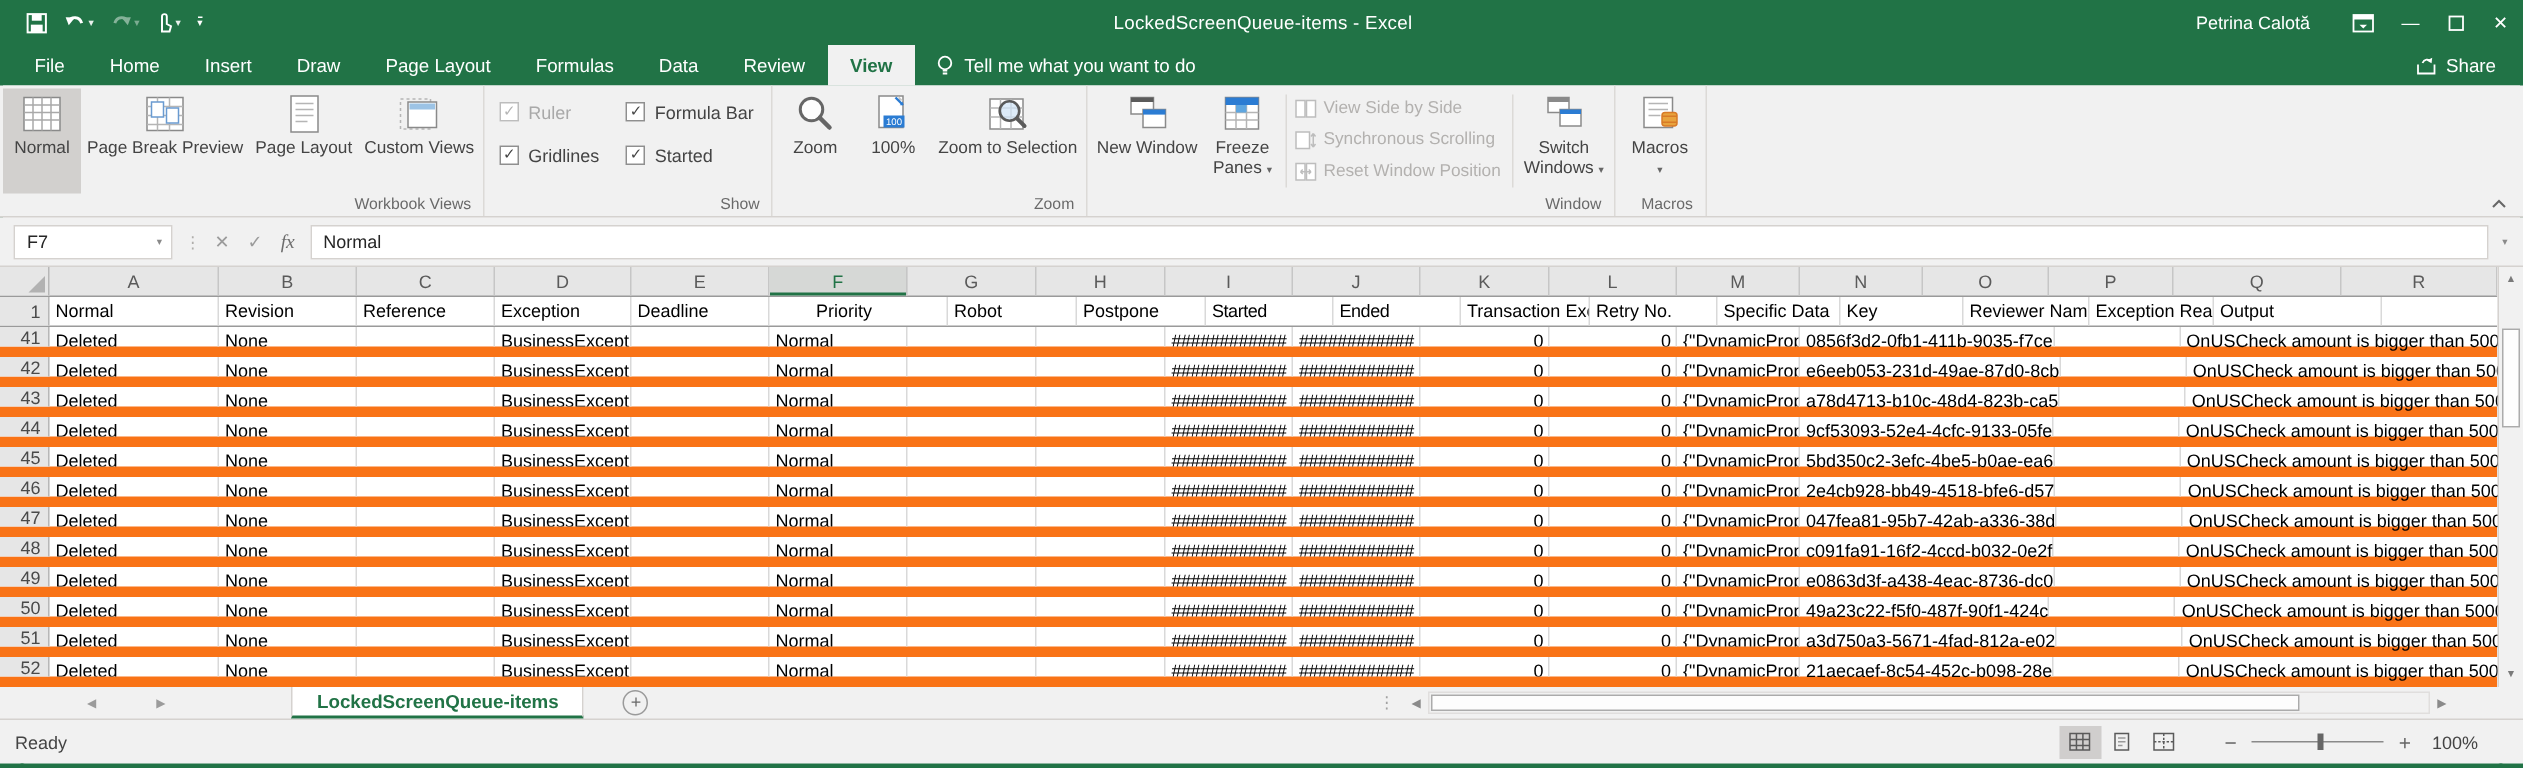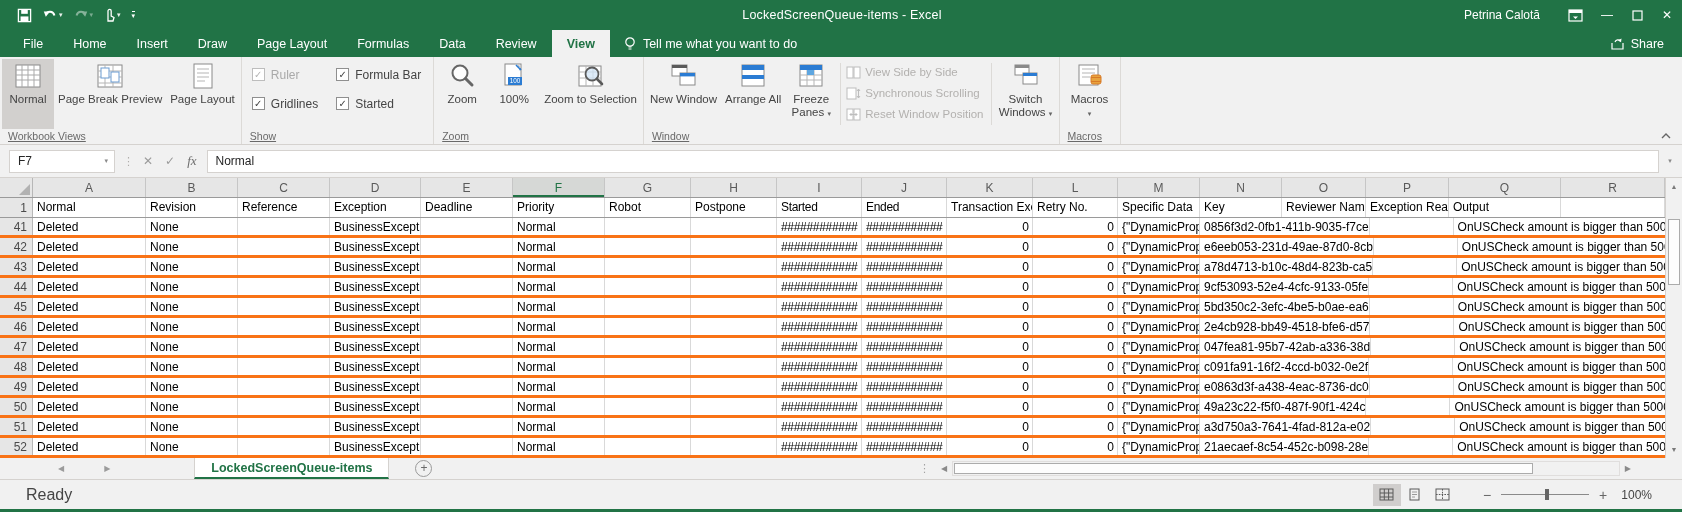--- a/index.html
+++ b/index.html
@@ -27,21 +27,21 @@
   .mtab { padding:0 15px; display:flex; align-items:center; font-size:12.5px; }
   .mtab.active { background:#f1f1f1; color:#217346; font-weight:bold; }
   .tellme { display:flex; align-items:center; gap:7px; padding:0 14px; font-size:12.5px; }
   .menubar-spacer { flex:1; }
   .share-btn { display:flex; align-items:center; gap:6px; padding:0 18px; font-size:12.5px; }
 
   
   .ribbon { height:88px; background:#f1f1f1; border-bottom:1px solid #d5d2cf; display:flex; flex:0 0 auto; position:relative; }
   .rgroup { display:flex; flex-direction:column; border-right:1px solid #dcdad7; padding:2px 2px 0 2px; }
   .rgc { flex:1; display:flex; align-items:stretch; }
-  .rlabel { text-align:left; font-size:10.5px; color:#696969; padding:1px 6px 2px;text-decoration:underline; }
+  .rlabel { text-align:right; font-size:10.5px; color:#696969; padding:1px 6px 2px; }
   .bigbtn { display:flex; flex-direction:column; align-items:center; justify-content:flex-start; min-width:52px; padding:3px 4px 1px; color:#444; }
   .bigbtn .blabel { text-align:center; font-size:11.5px; line-height:13px; margin-top:3px; white-space:pre-line; }
   .bigbtn.active { background:#d2d0ce; }
   .caret-d { font-size:7px; color:#666; }
   .chkcol { display:flex; flex-direction:column; justify-content:center; gap:15px; padding:0 10px 10px 8px; }
   .chk { display:flex; align-items:center; gap:6px; color:#444; font-size:12px; white-space:nowrap; }
   .cbox { width:13px; height:13px; background:#fff; border:1px solid #8f8f8f; display:flex; align-items:center; justify-content:center; font-size:10px; color:#444; line-height:11px; }
   .chk.disabled { color:#a9a9a9; }
   .chk.disabled .cbox { border-color:#bdbdbd; color:#b5b5b5; }
   .smallcol { display:flex; flex-direction:column; justify-content:flex-start; gap:3px; padding:4px 4px 0 2px; }
@@ -62,21 +62,21 @@
 
   
   .grid-wrap { flex:1; display:flex; background:#fff; overflow:hidden; }
   .grid-main { flex:1; display:flex; flex-direction:column; overflow:hidden; }
   .col-headers { height:20px; display:flex; flex:0 0 auto; background:#e6e6e6; border-bottom:1px solid #9a9a9a; }
   .corner { width:33px; flex:0 0 auto; background:#e6e6e6; border-right:1px solid #b7b7b7; position:relative; }
   .corner::after { content:""; position:absolute; right:2px; bottom:2px; border-style:solid; border-width:0 0 11px 11px; border-color:transparent transparent #b2b2b2 transparent; }
   .colh { flex:0 0 auto; display:flex; align-items:center; justify-content:center; font-size:12px; color:#5a5a5a; border-right:1px solid #c6c6c6; }
   .colh.sel { background:#d6d8d6; color:#217346; box-shadow: inset 0 -2px 0 #217346; }
   .grid-rows { flex:1; overflow:hidden; }
-  .grow { height:20px; display:flex; border-bottom:3px solid #f97316; }
+  .grow { height:20px; display:flex; border-bottom:7px solid #f97316; }
   .grow.freeze { border-bottom:1px solid #9a9a9a; }
   .rowh { width:33px; flex:0 0 auto; background:#e6e6e6; border-right:1px solid #b7b7b7; font-size:12px; color:#4a4a4a; display:flex; align-items:center; justify-content:flex-end; padding-right:5px; }
   .cell { flex:0 0 auto; font-size:12px; line-height:19px; padding-left:4px; white-space:nowrap; overflow:hidden; border-right:1px solid #d9d9d9; color:#000; }
   .cell.num { text-align:right; padding-right:3px; padding-left:0; }
   .cell.spill { overflow:visible; position:relative; z-index:2; }
   .cell.hashes { letter-spacing:-.3px; }
 
   
   .vscroll { width:17px; flex:0 0 auto; background:#f1f1f1; border-left:1px solid #d5d2cf; display:flex; flex-direction:column; align-items:center; }
   .vs-arrow { height:17px; display:flex; align-items:center; justify-content:center; font-size:7px; color:#7a7a7a; width:100%; }
@@ -91,21 +91,21 @@
   .tab-spacer { flex:1; }
   .tab-grip { align-self:center; color:#a2a2a2; font-size:11px; padding:0 6px; }
   .hscroll { display:flex; align-items:center; width:700px; }
   .hs-arrow { font-size:8px; color:#8a8a8a; padding:0 5px; }
   .hs-track { flex:1; height:15px; position:relative; background:#f1f1f1; border:1px solid #e0dedd; }
   .hs-thumb { position:absolute; left:1px; top:1px; bottom:1px; width:87%; background:#fdfdfd; border:1px solid #ababab; }
   .tab-endgap { width:46px; }
 
   
   .statusbar { height:29px; background:#f1f1f1; display:flex; align-items:center; padding:0 4px 0 10px; flex:0 0 auto; color:#444; }
-  .sb-status { font-size:16px;margin-left:16px; }
+  .sb-status { font-size:12px; }
   .sb-spacer { flex:1; }
   .sb-views { display:flex; align-items:center; margin-right:26px; }
   .sb-view { width:28px; height:22px; display:flex; align-items:center; justify-content:center; }
   .sb-view.sel { background:#d0cecd; }
   .zoomctl { display:flex; align-items:center; gap:10px; margin-right:14px; }
   .z-minus,.z-plus { font-size:14px; color:#666; }
   .z-track { width:88px; height:1px; background:#8a8a8a; position:relative; }
   .z-thumb { position:absolute; left:50%; top:-5px; width:4px; height:11px; background:#666; }
   .sb-zoom { font-size:12px; margin-right:26px; }
   .green-strip { height:3px; background:#217346; flex:0 0 auto; }
@@ -219,20 +219,28 @@
             </svg>
           <span class="blabel">Page Break Preview</span>
         </div>
         <div class="bigbtn">
           <svg width="26" height="28" viewBox="0 0 26 28">
               <rect x="4" y="2" width="18" height="24" fill="#fff" stroke="#8a8a8a"></rect>
               <path d="M7 7 h12 M7 11 h12 M7 15 h12 M7 19 h8" stroke="#b5b5b5"></path>
             </svg>
           <span class="blabel">Page Layout</span>
         </div>
+        <div class="bigbtn">
+          <svg width="30" height="28" viewBox="0 0 30 28">
+              <rect x="3" y="4" width="20" height="20" fill="none" stroke="#b5b5b5" stroke-dasharray="2 2"></rect>
+              <rect x="8" y="6" width="19" height="17" fill="#fff" stroke="#8a8a8a"></rect>
+              <rect x="9" y="7" width="17" height="4" fill="#9cc3e5"></rect>
+            </svg>
+          <span class="blabel">Custom Views</span>
+        </div>
       </div>
       <div class="rlabel">Workbook Views</div>
     </div>
 
     <div class="rgroup">
       <div class="rgc">
         <div class="chkcol">
           <div class="chk disabled">
             <span class="cbox">✓</span>
             <span>Ruler</span>
@@ -292,28 +300,20 @@
     <div class="rgroup">
       <div class="rgc">
         <div class="bigbtn">
           <svg width="30" height="28" viewBox="0 0 30 28">
               <rect x="4" y="3" width="15" height="11" fill="#fff" stroke="#8a8a8a"></rect>
               <rect x="4" y="3" width="15" height="3" fill="#5b5b5b"></rect>
               <rect x="12" y="11" width="15" height="12" fill="#fff" stroke="#8a8a8a"></rect>
               <rect x="12" y="11" width="15" height="3.4" fill="#2b7cd3"></rect>
             </svg>
           <span class="blabel">New Window</span>
-        </div>
-        <div class="bigbtn">
-          <svg width="30" height="28" viewBox="0 0 30 28">
-              <rect x="4" y="3" width="22" height="21" fill="#fff" stroke="#8a8a8a"></rect>
-              <rect x="4" y="3" width="22" height="5" fill="#2b7cd3"></rect>
-              <rect x="4" y="13" width="22" height="4" fill="#2b7cd3"></rect>
-            </svg>
-          <span class="blabel">Arrange All</span>
         </div>
         <div class="bigbtn">
           <svg width="30" height="28" viewBox="0 0 30 28">
               <rect x="4" y="3" width="22" height="21" fill="#fff" stroke="#8a8a8a"></rect>
               <rect x="4" y="3" width="22" height="5" fill="#2b7cd3"></rect>
               <path d="M4 13 h22 M4 18 h22 M11 8 v16 M18 8 v16" stroke="#b5b5b5"></path>
               <rect x="11" y="8" width="7" height="5" fill="#5ea6e0"></rect>
             </svg>
           <span class="blabel">Freeze
 Panes <span class="caret-d">▾</span></span>
@@ -423,21 +423,21 @@
           <div class="colh" style="flex: 1 0 102px;">R</div>
         </div>
       <div class="grid-rows" id="grid-rows">
           <div class="grow freeze">
             <div class="rowh">1</div>
             <div class="cell" style="flex: 0 0 113px;">Normal</div>
             <div class="cell" style="flex: 0 0 92px;">Revision</div>
             <div class="cell" style="flex: 0 0 92px;">Reference</div>
             <div class="cell" style="flex: 0 0 91px;">Exception</div>
             <div class="cell" style="flex: 0 0 92px;">Deadline</div>
-            <div class="cell" style="flex: 0 0 92px;">Priority</div>
+            <div class="cell" style="flex: 0 0 92px; margin-left: 27px;">Priority</div>
             <div class="cell" style="flex: 0 0 86px;">Robot</div>
             <div class="cell" style="flex: 0 0 86px;">Postpone</div>
             <div class="cell hashes" style="flex: 0 0 85px;">Started</div>
             <div class="cell hashes" style="flex: 0 0 85px;">Ended</div>
             <div class="cell" style="flex: 0 0 86px;">Transaction Exe</div>
             <div class="cell" style="flex: 0 0 85px;">Retry No.</div>
             <div class="cell" style="flex: 0 0 82px;">Specific Data</div>
             <div class="cell" style="flex: 0 0 82px;">Key</div>
             <div class="cell" style="flex: 0 0 84px;">Reviewer Name</div>
             <div class="cell" style="flex: 0 0 83px;">Exception Reas</div>
@@ -642,21 +642,21 @@
             <div class="cell" style="flex: 0 0 91px;">BusinessException</div>
             <div class="cell" style="flex: 0 0 92px;"></div>
             <div class="cell" style="flex: 0 0 92px;">Normal</div>
             <div class="cell" style="flex: 0 0 86px;"></div>
             <div class="cell" style="flex: 0 0 86px;"></div>
             <div class="cell hashes" style="flex: 0 0 85px;">############</div>
             <div class="cell hashes" style="flex: 0 0 85px;">############</div>
             <div class="cell num" style="flex: 0 0 86px;">0</div>
             <div class="cell num" style="flex: 0 0 85px;">0</div>
             <div class="cell" style="flex: 0 0 82px;">{"DynamicProp</div>
-            <div class="cell spill" style="flex: 0 0 82px;">a3d750a3-7641-4fad-812a-e02</div>
+            <div class="cell spill" style="flex: 0 0 82px;">a3d750a3-5671-4fad-812a-e02</div>
             <div class="cell" style="flex: 0 0 84px;"></div>
             <div class="cell spill" style="flex: 0 0 83px;">OnUSCheck amount is bigger than 5000</div>
           </div>
           <div class="grow">
             <div class="rowh">52</div>
             <div class="cell" style="flex: 0 0 113px;">Deleted</div>
             <div class="cell" style="flex: 0 0 92px;">None</div>
             <div class="cell" style="flex: 0 0 92px;"></div>
             <div class="cell" style="flex: 0 0 91px;">BusinessException</div>
             <div class="cell" style="flex: 0 0 92px;"></div>

